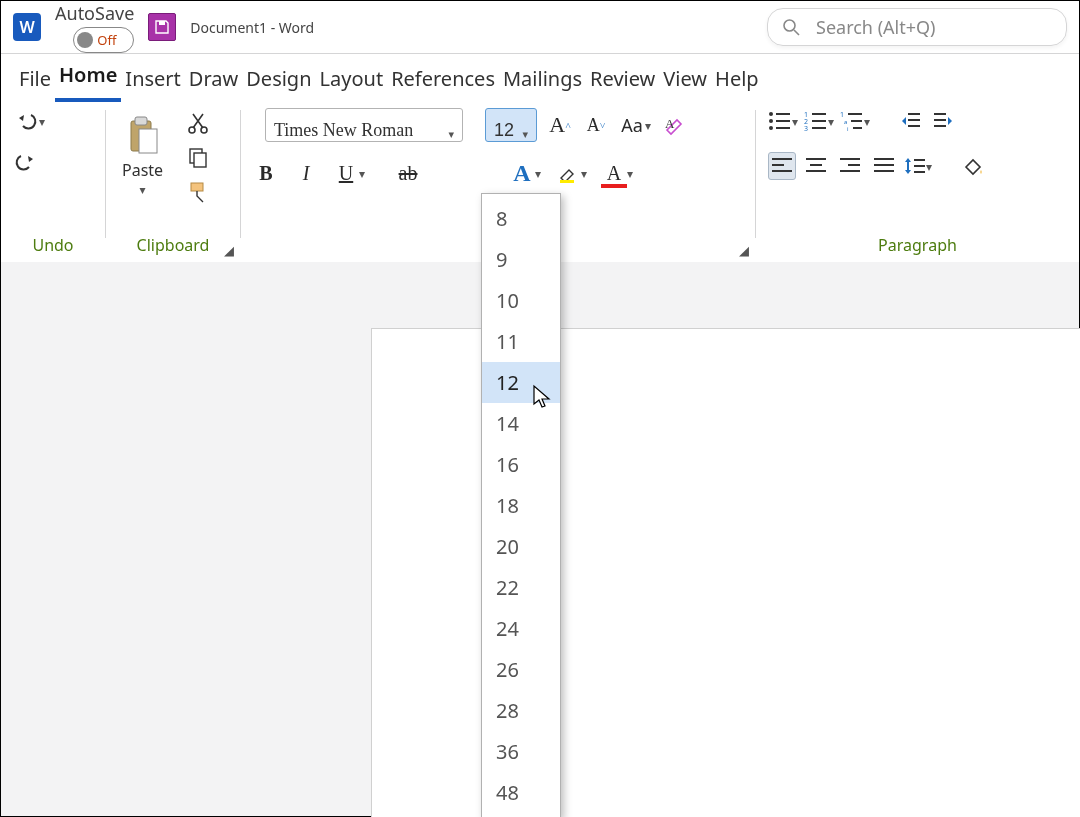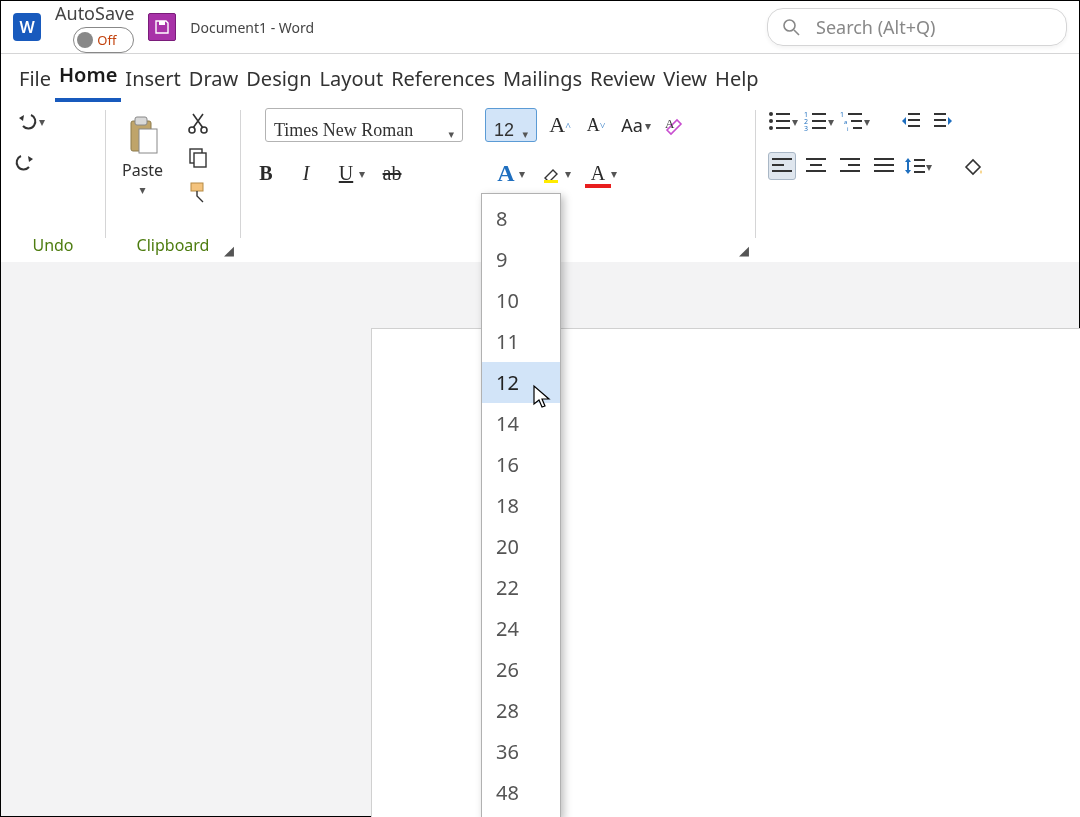--- a/index.html
+++ b/index.html
@@ -183,21 +183,21 @@
               </svg>
           </span>
         </div>
         <div class="font-row2">
           <span class="ribbon-btn" style="font-weight:bold;">B</span>
           <span class="ribbon-btn" style="font-style:italic;">I</span>
           <span class="ddwrap">
               <span class="ribbon-btn" style="text-decoration:underline;">U</span>
               <span class="chev">▾</span>
             </span>
-          <span class="ribbon-btn" style="text-decoration:line-through;">ab</span>
+          <span class="ribbon-btn" style="text-decoration:line-through;margin-left:16px;">ab</span>
           <span style="width:60px;"></span>
           <span class="ddwrap">
               <span class="ribbon-btn" style="color:#1f6fbf;font-weight:700;font-size:24px;text-shadow:1px 1px 0 #fff,-1px -1px 0 #fff;">A</span>
               <span class="chev">▾</span>
             </span>
           <span class="ddwrap">
             <span class="ribbon-btn">
                 <svg width="22" height="22" viewBox="0 0 22 22">
                   <path d="M4 16l8-8 4 4-8 8z" fill="none" stroke="#333" stroke-width="1.4"></path>
                   <rect x="3" y="18" width="14" height="3" fill="#ffeb00"></rect>
@@ -310,20 +310,21 @@
             </span>
           <span style="width:16px;"></span>
           <span class="ribbon-btn">
               <svg width="22" height="22" viewBox="0 0 22 22">
                 <path d="M4 12l7-7 7 7-7 7z" fill="none" stroke="#333" stroke-width="1.6"></path>
                 <path d="M19 15c1 1 1 3 0 4-1-1-1-3 0-4z" fill="#f4c35a"></path>
               </svg>
             </span>
         </div>
       </div>
+      <div class="label">Paragraph</div>
     </div>
   </div>
 
   <div class="doc-area">
     <div class="page"></div>
   </div>
 
   <div class="size-dd">
     <div class="opt">8</div>
     <div class="opt">9</div>

